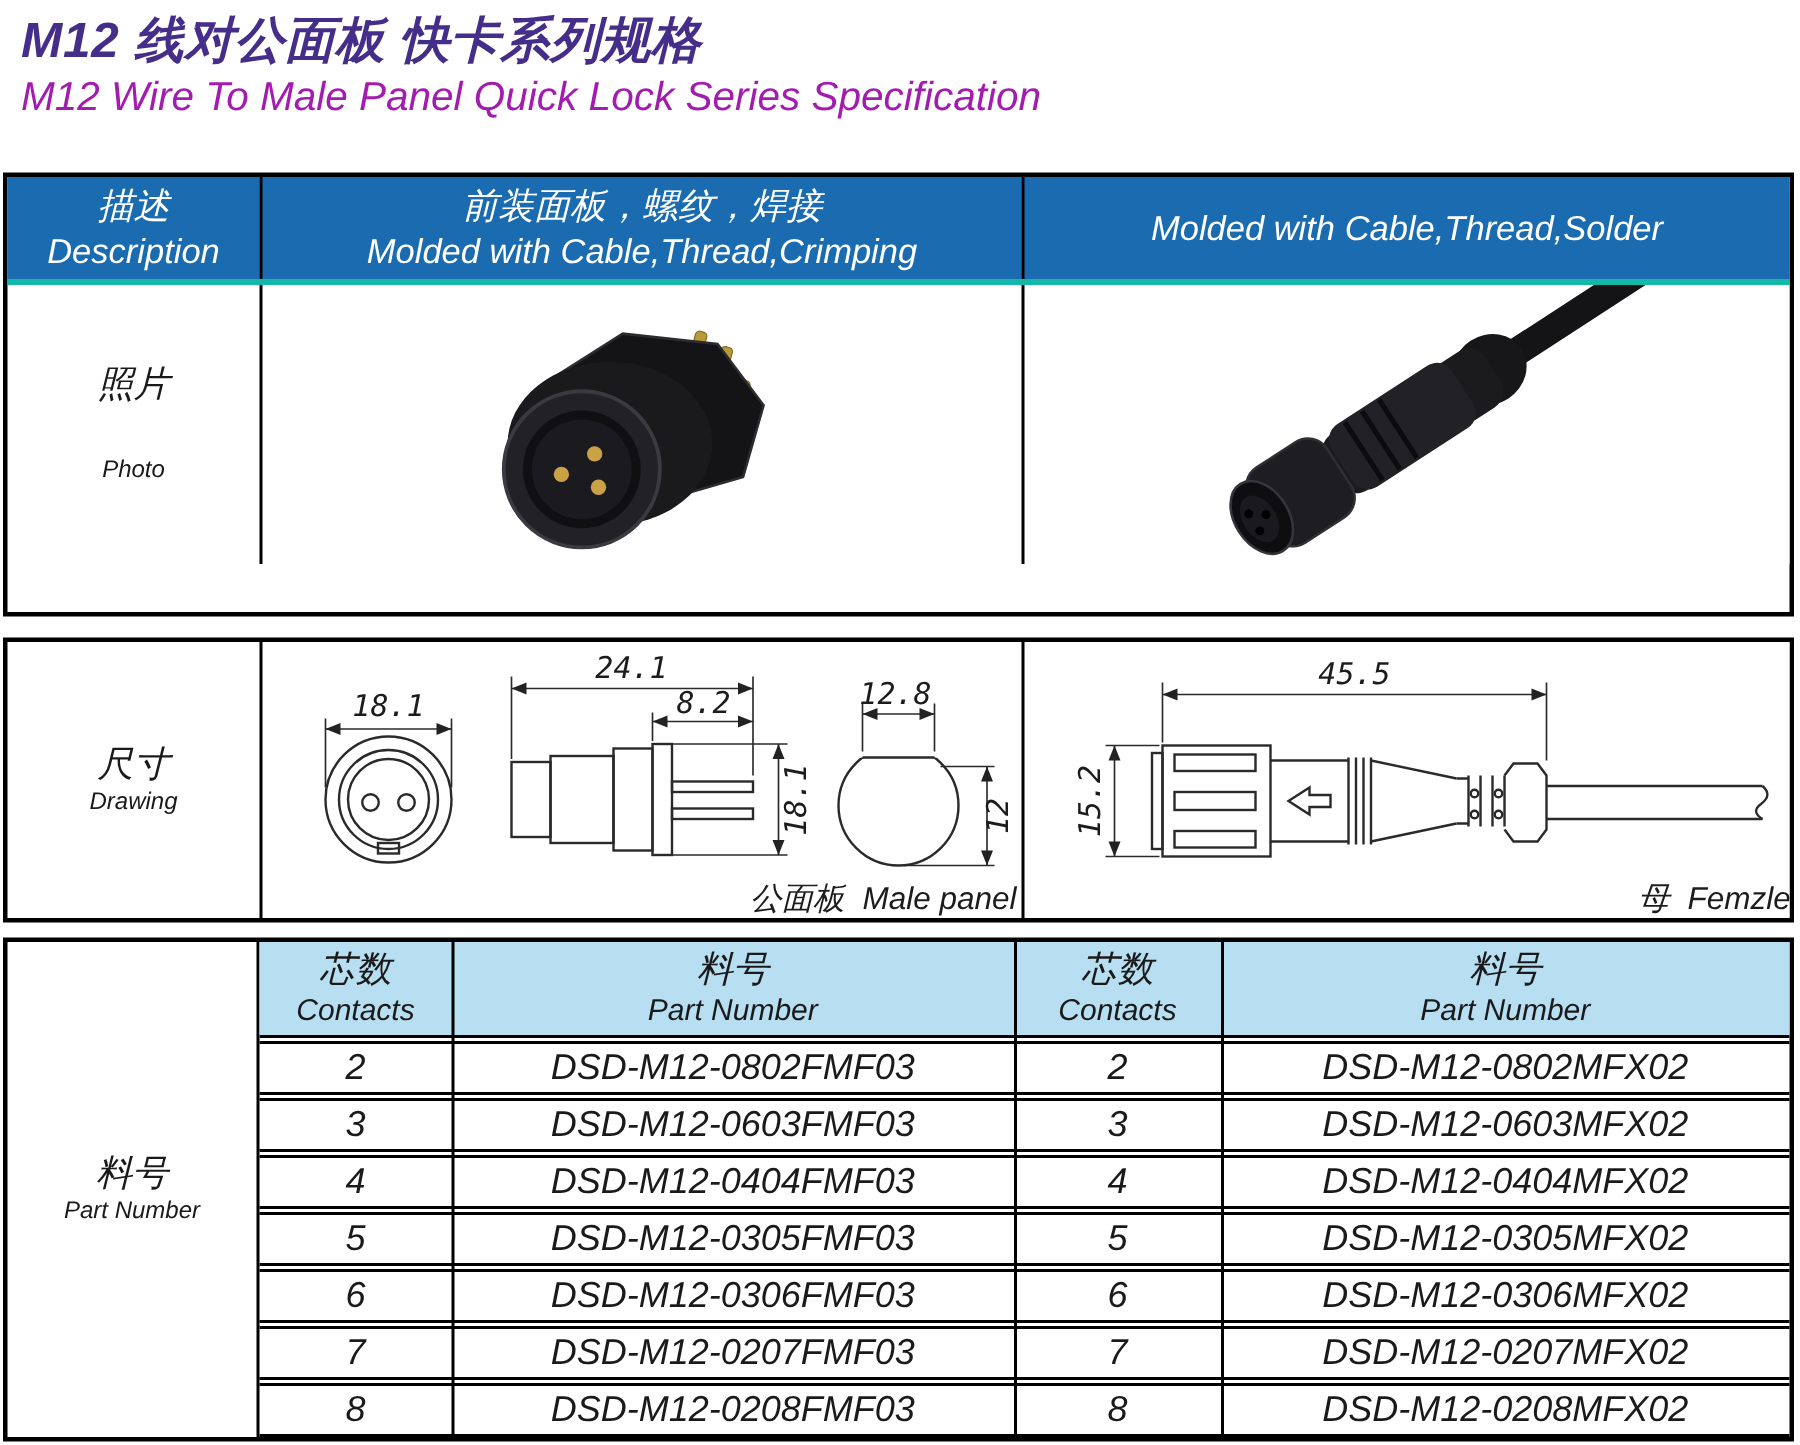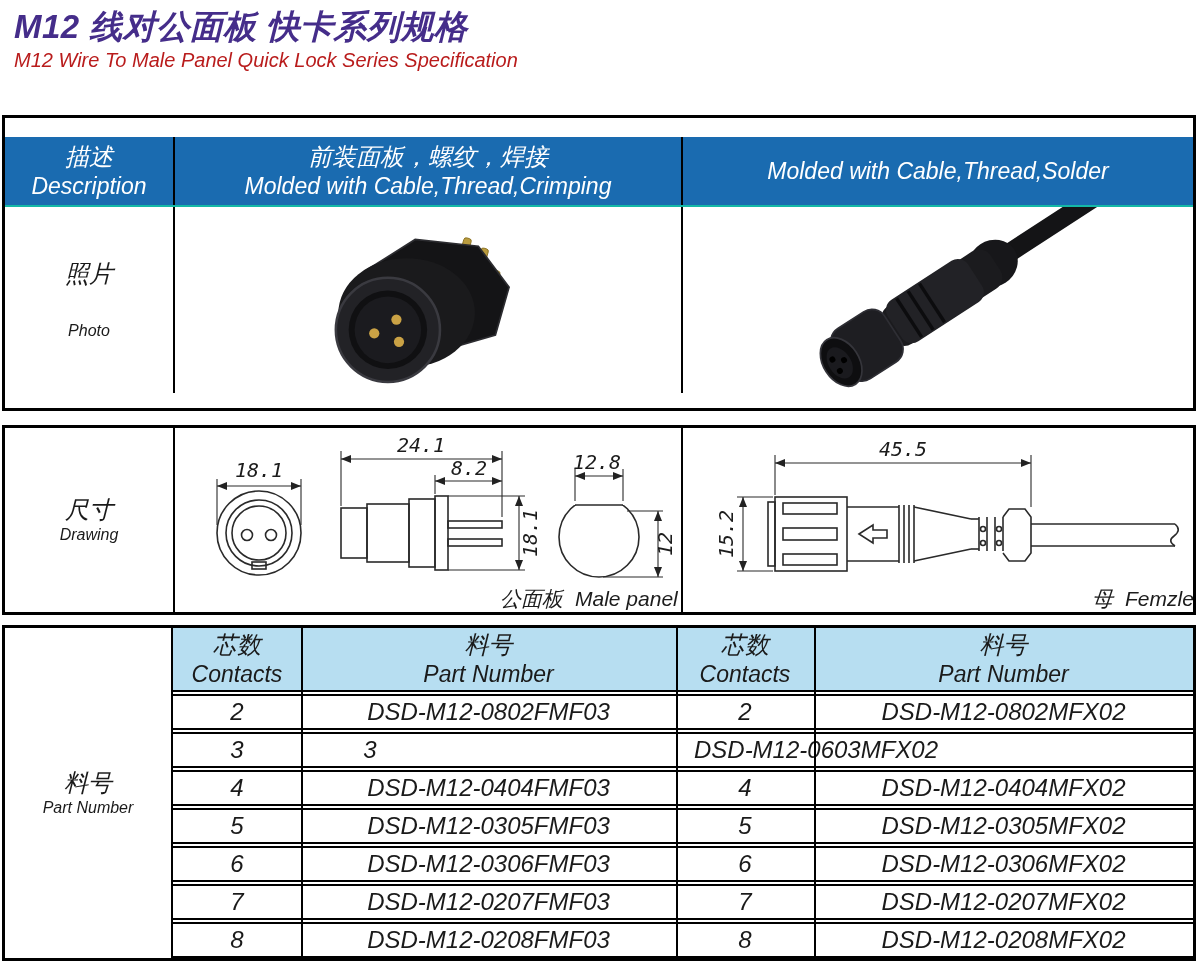--- a/index.html
+++ b/index.html
@@ -1,28 +1,28 @@
 <!DOCTYPE html>
 <html><head>
 <meta charset="utf-8">
 <style>
   html,body { margin:0; padding:0; background:#ffffff; }
   body { width:1200px; height:963px; font-family:"Liberation Sans",sans-serif; color:#1a1a1a; }
   .page { position:relative; width:1200px; height:963px; overflow:hidden; background:#fff;font-style:italic; }
 
   .title { position:absolute; left:14px; top:5px; font-size:33px; font-weight:bold; color:#452d8a; letter-spacing:0.5px; white-space:nowrap; }
-  .subtitle { position:absolute; left:14px; top:49px; font-size:20px; color:#b91c1c; white-space:nowrap; }
+  .subtitle { position:absolute; left:14px; top:49px; font-size:27px; color:#a21caf; white-space:nowrap; }
 
   .tbl { position:absolute; left:2px; width:1194px; border:3px solid #000; box-sizing:border-box; background:#fff; }
   .spec  { top:115px; height:296px; }
   .draw  { top:425px; height:190px; }
   .parts { top:625px; display:flex; }
 
   .trow { display:flex; }
-  .row-head { border-bottom:2px solid #14b8a6;margin-top:19px; }
+  .row-head { border-bottom:4px solid #14b8a6; }
   .cell { box-sizing:border-box; border-left:2px solid #000; display:flex; flex-direction:column; align-items:center; justify-content:center; text-align:center; }
   .cell:first-child { border-left:none; }
   .c-label { width:168px; }
   .c-mid   { width:508px; }
   .c-right { flex:1; }
 
   .head-blue { background:#1a6bb0; color:#ffffff; height:68px; }
   .head-blue .zh { font-size:24px; line-height:1.25; }
   .head-blue .en { font-size:23px; line-height:1.25; }
 
@@ -36,21 +36,21 @@
   .parts-label { width:168px; box-sizing:border-box; border-right:2px solid #000; display:flex; flex-direction:column; align-items:center; justify-content:center; text-align:center; }
   .parts-right { flex:1; position:relative; display:flex; flex-direction:column; row-gap:2px; }
   .prow { display:flex; box-sizing:border-box; border-top:2px solid #000; border-bottom:2px solid #000; }
   .prow:first-child { border-top:none; }
   .prow:last-child { border-bottom:none; }
   .prow-head { height:64px; background:#b7def1; }
   .prow-data { height:36px; font-size:24px; }
   .pc { box-sizing:border-box; display:flex; flex-direction:column; align-items:center; justify-content:center; text-align:center; }
   .pc1 { width:128px; } .pc2 { width:375px; } .pc3 { width:138px; } .pc4 { flex:1; }
   .prow-head .zh { font-size:24px; line-height:1.25; }
-  .prow-head .en { font-size:23px; line-height:1.25; }
+  .prow-head .en { font-size:20px; line-height:1.25; }
   .vline { position:absolute; top:0; bottom:0; width:2px; background:#000; }
   .vl1 { left:128px; } .vl2 { left:503px; } .vl3 { left:641px; }
 
   svg text.dim { font-family:"DejaVu Sans Mono",monospace; font-size:20px; fill:#1c1c1c; }
   svg text.cap { font-family:"Liberation Sans",sans-serif; font-size:21px; fill:#1c1c1c; }
   svg .ln { stroke:#2a2a2a; stroke-width:1.6; fill:none; }
   svg .xln { stroke:#2a2a2a; stroke-width:1.1; fill:none; }
   svg .ah { fill:#222; stroke:none; }
 </style>
 </head>
@@ -280,20 +280,21 @@
       </div>
 
       <div class="prow prow-data">
         <div class="pc pc1">2</div>
         <div class="pc pc2">DSD-M12-0802FMF03</div>
         <div class="pc pc3">2</div>
         <div class="pc pc4">DSD-M12-0802MFX02</div>
       </div>
       <div class="prow prow-data">
         <div class="pc pc1">3</div>
+        <div class="pc pc2">DSD-M12-0603FMF03</div>
         <div class="pc pc3">3</div>
         <div class="pc pc4">DSD-M12-0603MFX02</div>
       </div>
       <div class="prow prow-data">
         <div class="pc pc1">4</div>
         <div class="pc pc2">DSD-M12-0404FMF03</div>
         <div class="pc pc3">4</div>
         <div class="pc pc4">DSD-M12-0404MFX02</div>
       </div>
       <div class="prow prow-data">

